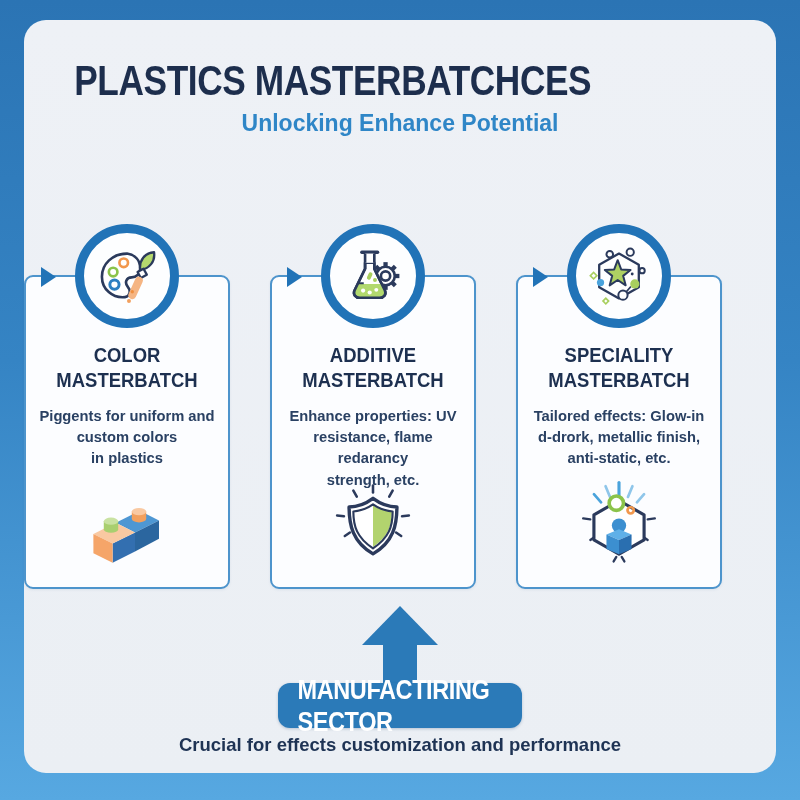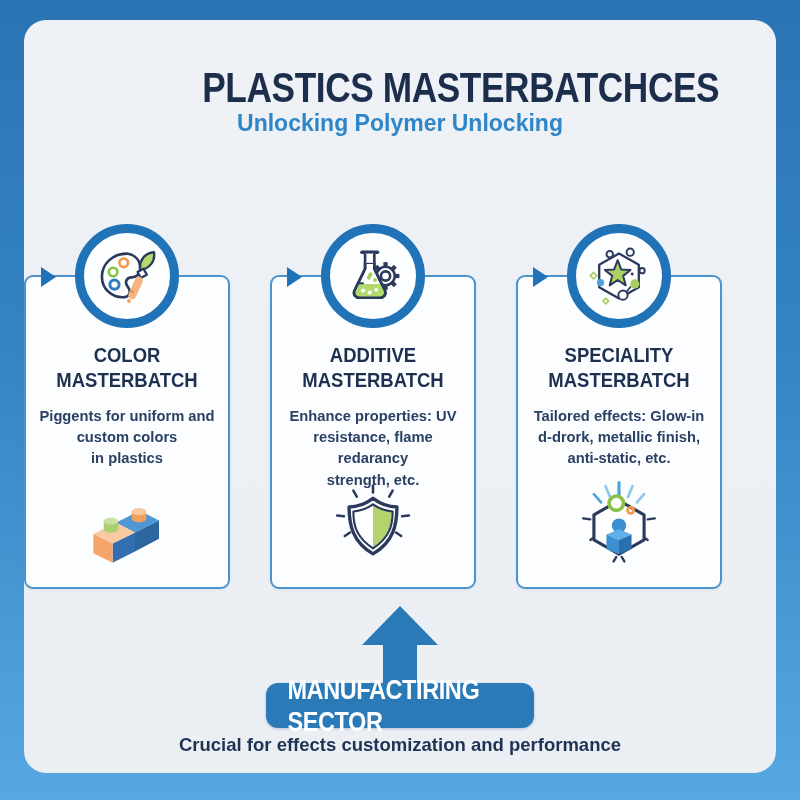--- a/index.html
+++ b/index.html
@@ -9,22 +9,22 @@
     font-family:"Liberation Sans", sans-serif;
     background:linear-gradient(180deg,#2b74b4 0%,#3584c4 45%,#57a8e1 100%);
   }
   .panel {
     position:absolute; left:24px; top:20px; right:24px; bottom:27px;
     background:linear-gradient(180deg,#eef1f6 0%,#ebeff4 100%);
     border-radius:22px;
   }
   .cond { display:inline-block; transform:scaleX(0.84); transform-origin:center; white-space:pre-line; }
   .title {
-    position:absolute; top:36px; left:0; right:0; text-align:right;
-    font-size:42px; font-weight:bold; letter-spacing:-0.5px; color:#1d2e4d; margin:8px;
+    position:absolute; top:36px; left:0; right:0; text-align:left;
+    font-size:42px; font-weight:bold; letter-spacing:-0.5px; color:#1d2e4d; margin:1px;
   }
   .subtitle {
     position:absolute; top:90px; left:0; right:0; text-align:center;
     font-size:23px; font-weight:600; color:#2f86c7;
   }
   .cards {
     position:absolute; top:255px; left:0; right:0;
     display:flex; justify-content:flex-start; gap:40px;
   }
   .card {
@@ -59,38 +59,38 @@
   }
   .footer-arrow { position:absolute; top:586px; left:0; right:0; }
   .arrow-head {
     width:0; height:0; margin:0 auto;
     border-left:38px solid transparent; border-right:38px solid transparent;
     border-bottom:39px solid #2b7ab8;
   }
   .arrow-shaft { width:34px; height:43px; margin:-1px auto 0; background:#2b7ab8; }
   .banner {
     position:absolute; top:663px; left:50%; transform:translateX(-50%);
-    width:268px; height:45px; border-radius:12px; background:#2b7ab8;
+    width:244px; height:45px; border-radius:12px; background:#2b7ab8;
     color:#ffffff; display:flex; align-items:center; justify-content:center;
     font-size:28px; font-weight:bold; letter-spacing:-0.5px;
     box-shadow:0 1px 3px rgba(20,60,110,0.25);
   }
   .caption {
     position:absolute; top:714px; left:0; right:0; text-align:center;
     font-size:18.5px; font-weight:600; color:#1e3354; margin:0;
   }
 </style>
 </head>
 <body>
 
 <div class="stage">
   <div class="panel">
 
     <h1 class="title"><span class="cond">PLASTICS MASTERBATCHCES</span></h1>
-    <div class="subtitle">Unlocking Polymer Unlocking</div>
+    <div class="subtitle">Unlocking Enhance Potential</div>
 
     <div class="cards">
 
       <div class="card">
         <div class="arrowhead"></div>
         <div class="badge">
           <svg width="66" height="66" viewBox="0 0 100 100">
             <path d="M50 16 C28 16 12 32 12 51 C12 70 28 84 47 82 C55 81 56 72 51 66 C46 60 49 52 57 52 C64 52 70 47 70 39 C70 26 62 18 50 16 Z" fill="#ffffff" stroke="#2b3a5c" stroke-width="4" stroke-linejoin="round"></path>
             <circle cx="29" cy="44" r="6.5" fill="none" stroke="#8bc34a" stroke-width="4"></circle>
             <circle cx="45" cy="30" r="6.5" fill="none" stroke="#f2984d" stroke-width="4"></circle>

